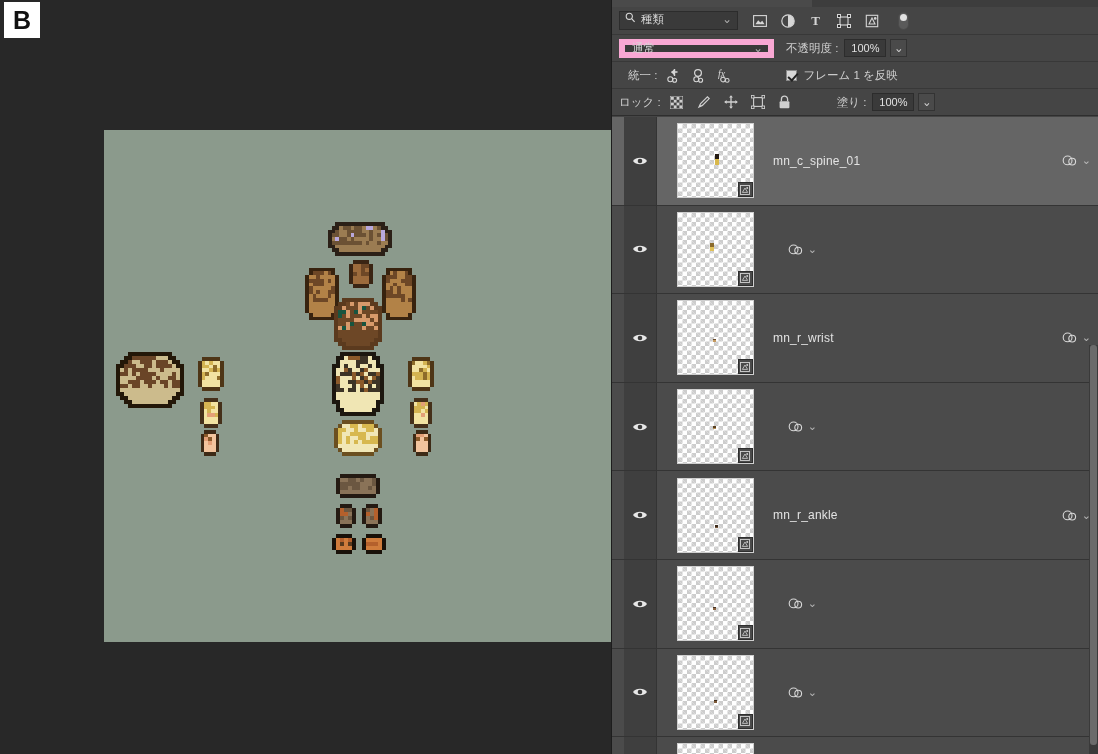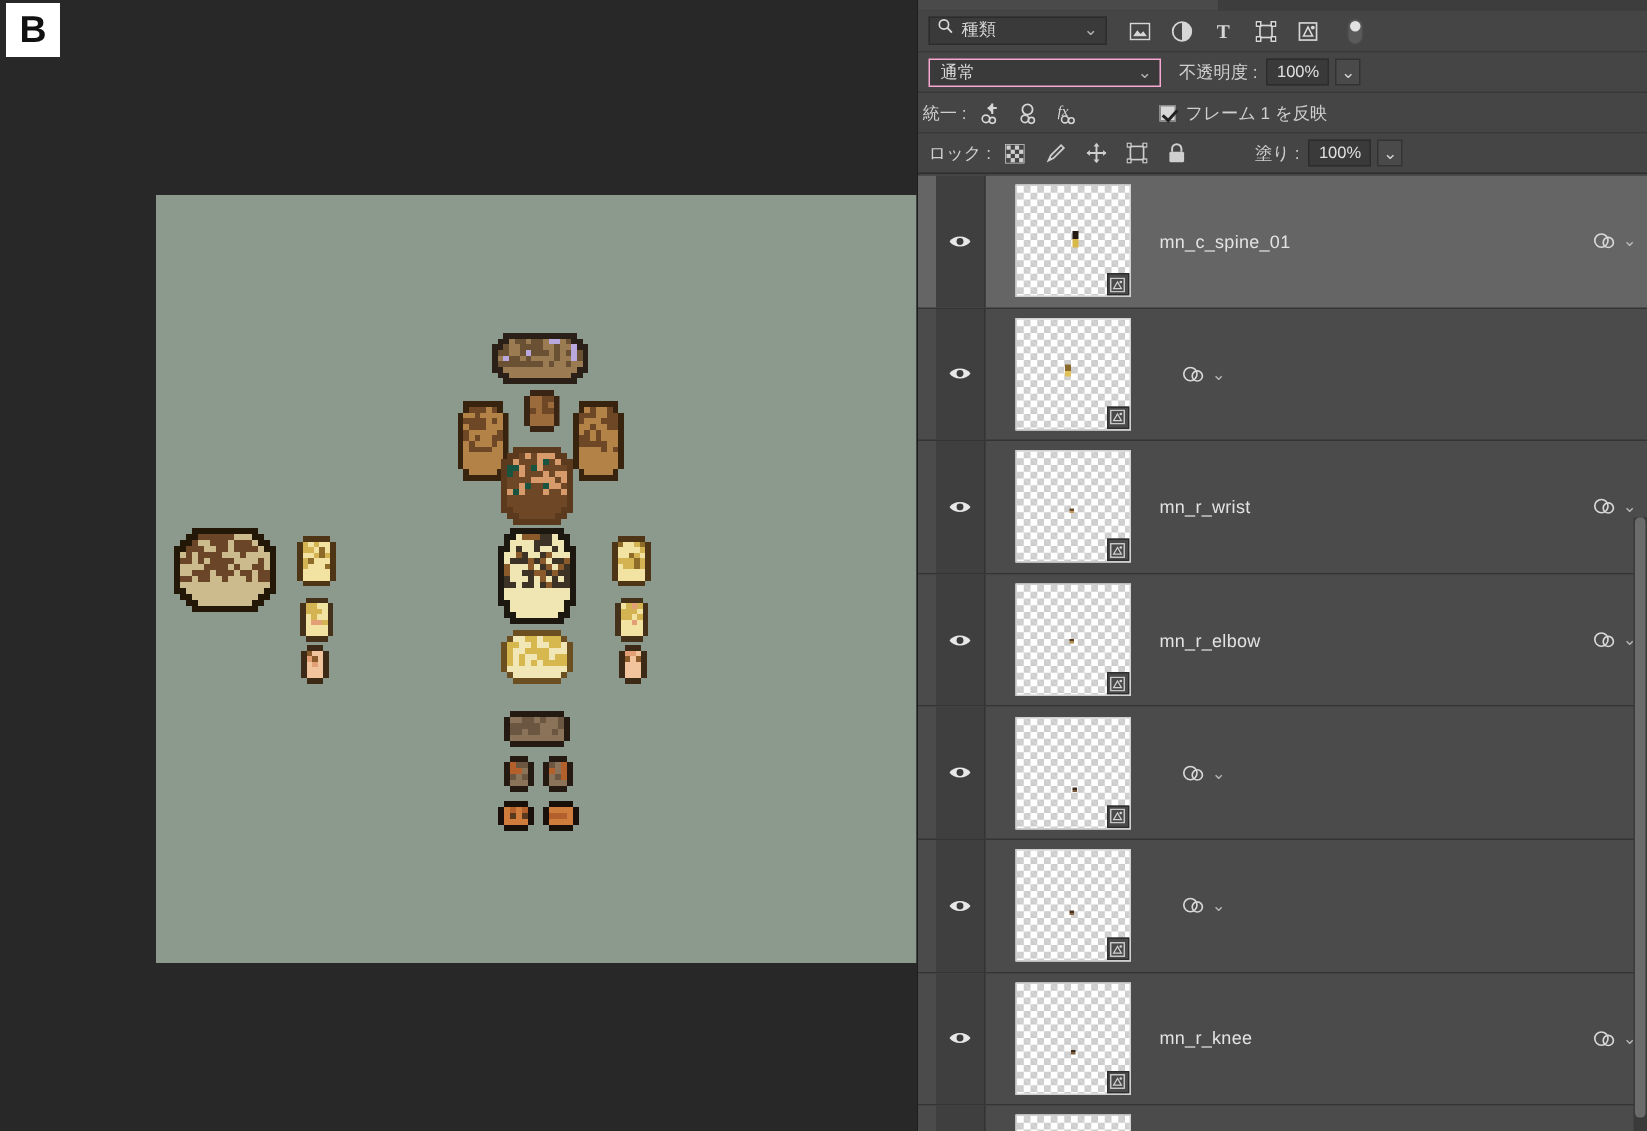--- a/index.html
+++ b/index.html
@@ -98,21 +98,21 @@
     content: ''; position: absolute;
     left: 1px; top: 1px; width: 7px; height: 7px;
     border-radius: 50%;
     background: #e2e2e2;
   }
 
   
   .blend-select {
     position: relative; margin-left: 7px;
     width: 155px; height: 19px;
-    background: #3a3a3a; border: 1px solid #f9a8d4;
+    background: #3a3a3a; border: 6px solid #f9a8d4;
     display: flex; align-items: center;
     color: #d8d8d8;
   }
   .blend-select .bv { margin-left: 7px; flex: 1; }
   .blend-select .chev { margin-right: 5px; opacity:.75; }
   .lbl { color: #cfcfcf; white-space: nowrap; }
   .numfield {
     background: #3a3a3a; border: 1px solid #2c2c2c;
     color: #e0e0e0;
     height: 18px; min-width: 42px;
@@ -1830,21 +1830,21 @@
       <div class="blend-select">
         <span class="bv">通常</span>
         <span class="chev">⌄</span>
       </div>
       <span class="lbl" style="margin-left:12px;">不透明度 :</span>
       <div class="numfield" style="margin-left:6px;">100%</div>
       <div class="mini-chev" style="margin-left:4px;">⌄</div>
     </div>
 
     <div class="panel-row" id="row-unify">
-      <span class="lbl" style="margin-left:3px;">統一 :</span>
+      <span class="lbl" style="margin-left:16px;">統一 :</span>
       <div class="uicons">
         <span class="uicon">
           <svg width="15" height="15" viewBox="0 0 15 15">
               <path d="M8.5 1 L8.5 8 M5.5 4 L11.5 4" stroke="#d6d6d6" stroke-width="1.4" fill="none"></path>
               <path d="M8.5 1 L5.2 4.2 L8.5 7.4" fill="#d6d6d6"></path>
               <circle cx="4.3" cy="11.2" r="2.5" fill="none" stroke="#d6d6d6" stroke-width="1.1"></circle>
               <circle cx="8.6" cy="12.2" r="2" fill="none" stroke="#d6d6d6" stroke-width="1.1"></circle>
             </svg>
         </span>
         <span class="uicon">
@@ -2027,21 +2027,20 @@
               <div class="spot" style="left: 35px; top: 36px; width: 3px; height: 3px; background: linear-gradient(rgb(90, 64, 32) 0px, rgb(90, 64, 32) 50%, rgb(176, 138, 80) 50%, rgb(176, 138, 80) 100%);"></div>
               <span class="so-badge">
                 <svg width="10" height="10" viewBox="0 0 10 10">
                   <rect x="0.5" y="0.5" width="9" height="9" fill="none" stroke="#d2d2d2" stroke-width="0.9"></rect>
                   <path d="M2.4 7.4 L5 3 L7.6 7.4 Z" fill="none" stroke="#d2d2d2" stroke-width="0.8"></path>
                   <circle cx="7.2" cy="3" r="0.9" fill="#d2d2d2"></circle>
                 </svg>
               </span>
             </div>
           </div>
-          <div class="layer-name">mn_r_elbow</div>
           <div class="right-cell">
             <span class="fx-ico">
               <svg width="16" height="13" viewBox="0 0 16 13">
                 <circle cx="5.6" cy="6.4" r="4.4" fill="none" stroke="#d8d8d8" stroke-width="1.1"></circle>
                 <circle cx="10.2" cy="7.6" r="3.4" fill="none" stroke="#d8d8d8" stroke-width="1.1"></circle>
               </svg>
             </span>
             <span class="row-chev" style="color: rgb(207, 207, 207); font-size: 11px;">⌄</span>
           </div>
         </div>
@@ -2059,20 +2058,21 @@
               <div class="spot" style="left: 37px; top: 46px; width: 3px; height: 3px; background: linear-gradient(rgb(58, 42, 28) 0px, rgb(58, 42, 28) 50%, rgb(122, 86, 56) 50%, rgb(122, 86, 56) 100%);"></div>
               <span class="so-badge">
                 <svg width="10" height="10" viewBox="0 0 10 10">
                   <rect x="0.5" y="0.5" width="9" height="9" fill="none" stroke="#d2d2d2" stroke-width="0.9"></rect>
                   <path d="M2.4 7.4 L5 3 L7.6 7.4 Z" fill="none" stroke="#d2d2d2" stroke-width="0.8"></path>
                   <circle cx="7.2" cy="3" r="0.9" fill="#d2d2d2"></circle>
                 </svg>
               </span>
             </div>
           </div>
+          <div class="layer-name">mn_r_ankle</div>
           <div class="right-cell">
             <span class="fx-ico">
               <svg width="16" height="13" viewBox="0 0 16 13">
                 <circle cx="5.6" cy="6.4" r="4.4" fill="none" stroke="#d8d8d8" stroke-width="1.1"></circle>
                 <circle cx="10.2" cy="7.6" r="3.4" fill="none" stroke="#d8d8d8" stroke-width="1.1"></circle>
               </svg>
             </span>
             <span class="row-chev" style="color: rgb(207, 207, 207); font-size: 11px;">⌄</span>
           </div>
         </div>
@@ -2121,21 +2121,20 @@
               <div class="spot" style="left: 36px; top: 44px; width: 3px; height: 3px; background: linear-gradient(rgb(60, 42, 26) 0px, rgb(60, 42, 26) 50%, rgb(126, 90, 56) 50%, rgb(126, 90, 56) 100%);"></div>
               <span class="so-badge">
                 <svg width="10" height="10" viewBox="0 0 10 10">
                   <rect x="0.5" y="0.5" width="9" height="9" fill="none" stroke="#d2d2d2" stroke-width="0.9"></rect>
                   <path d="M2.4 7.4 L5 3 L7.6 7.4 Z" fill="none" stroke="#d2d2d2" stroke-width="0.8"></path>
                   <circle cx="7.2" cy="3" r="0.9" fill="#d2d2d2"></circle>
                 </svg>
               </span>
             </div>
           </div>
-          <div class="layer-name">mn_r_knee</div>
           <div class="right-cell">
             <span class="fx-ico">
               <svg width="16" height="13" viewBox="0 0 16 13">
                 <circle cx="5.6" cy="6.4" r="4.4" fill="none" stroke="#d8d8d8" stroke-width="1.1"></circle>
                 <circle cx="10.2" cy="7.6" r="3.4" fill="none" stroke="#d8d8d8" stroke-width="1.1"></circle>
               </svg>
             </span>
             <span class="row-chev" style="color: rgb(207, 207, 207); font-size: 11px;">⌄</span>
           </div>
         </div>

